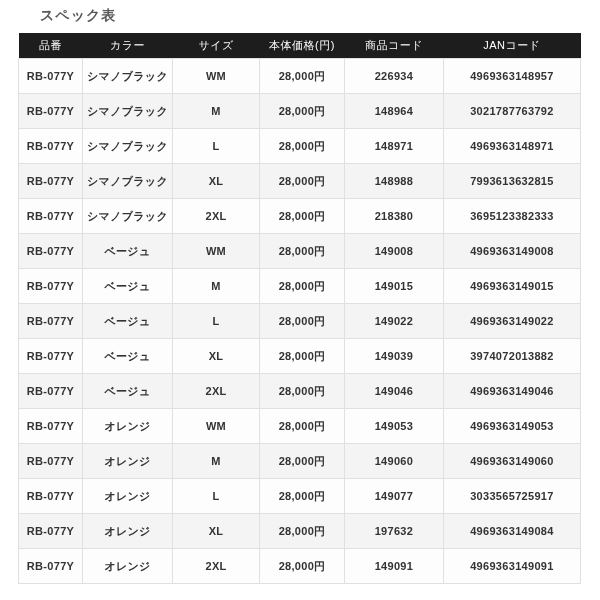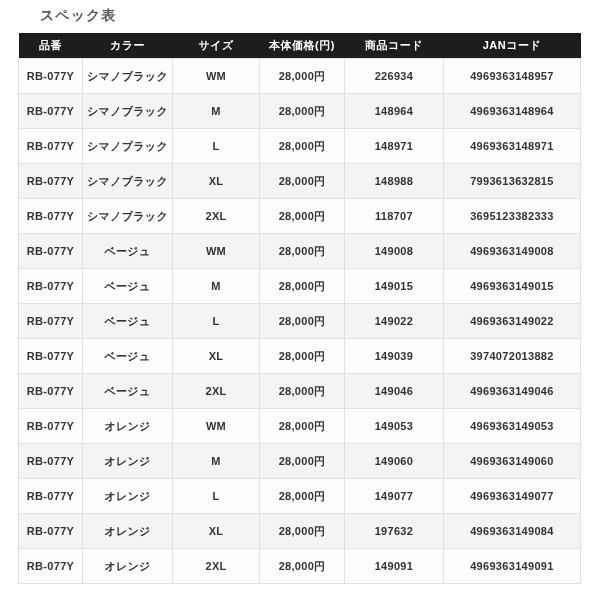--- a/index.html
+++ b/index.html
@@ -35,21 +35,21 @@
   }
   table.spec {
     width: 100%;
     border-collapse: collapse;
     table-layout: fixed;
   }
   table.spec thead th {
     background: var(--header-bg, #1d1d1d);
     color: var(--header-text, #ffffff);
     font-size: 11px;
-    font-weight: bold;
+    font-weight: normal;
     height: 25px;
     padding: 0;
     letter-spacing: 0.5px;
     border: none;
     text-align: center;
     vertical-align: middle;
   }
   table.spec tbody td {
     text-align: center;
     vertical-align: middle;
@@ -100,21 +100,21 @@
             <td>28,000円</td>
             <td>226934</td>
             <td>4969363148957</td>
           </tr>
           <tr>
             <td>RB-077Y</td>
             <td>シマノブラック</td>
             <td>M</td>
             <td>28,000円</td>
             <td>148964</td>
-            <td>4969363148964</td>
+            <td>3021787763792</td>
           </tr>
           <tr>
             <td>RB-077Y</td>
             <td>シマノブラック</td>
             <td>L</td>
             <td>28,000円</td>
             <td>148971</td>
             <td>4969363148971</td>
           </tr>
           <tr>
@@ -123,21 +123,21 @@
             <td>XL</td>
             <td>28,000円</td>
             <td>148988</td>
             <td>7993613632815</td>
           </tr>
           <tr>
             <td>RB-077Y</td>
             <td>シマノブラック</td>
             <td>2XL</td>
             <td>28,000円</td>
-            <td>118707</td>
+            <td>218380</td>
             <td>3695123382333</td>
           </tr>
           <tr>
             <td>RB-077Y</td>
             <td>ベージュ</td>
             <td>WM</td>
             <td>28,000円</td>
             <td>149008</td>
             <td>4969363149008</td>
           </tr>
@@ -188,21 +188,21 @@
             <td>28,000円</td>
             <td>149060</td>
             <td>4969363149060</td>
           </tr>
           <tr>
             <td>RB-077Y</td>
             <td>オレンジ</td>
             <td>L</td>
             <td>28,000円</td>
             <td>149077</td>
-            <td>4969363149077</td>
+            <td>3033565725917</td>
           </tr>
           <tr>
             <td>RB-077Y</td>
             <td>オレンジ</td>
             <td>XL</td>
             <td>28,000円</td>
             <td>197632</td>
             <td>4969363149084</td>
           </tr>
           <tr>

